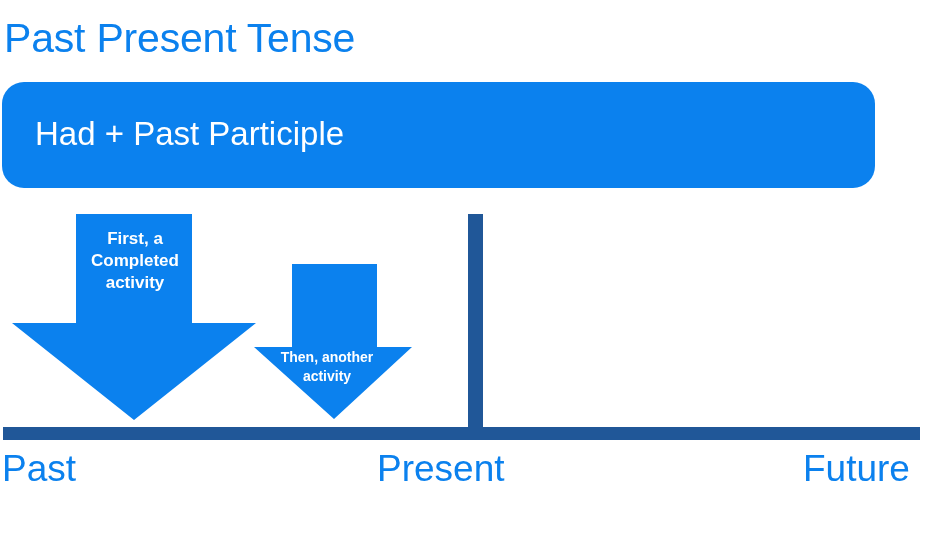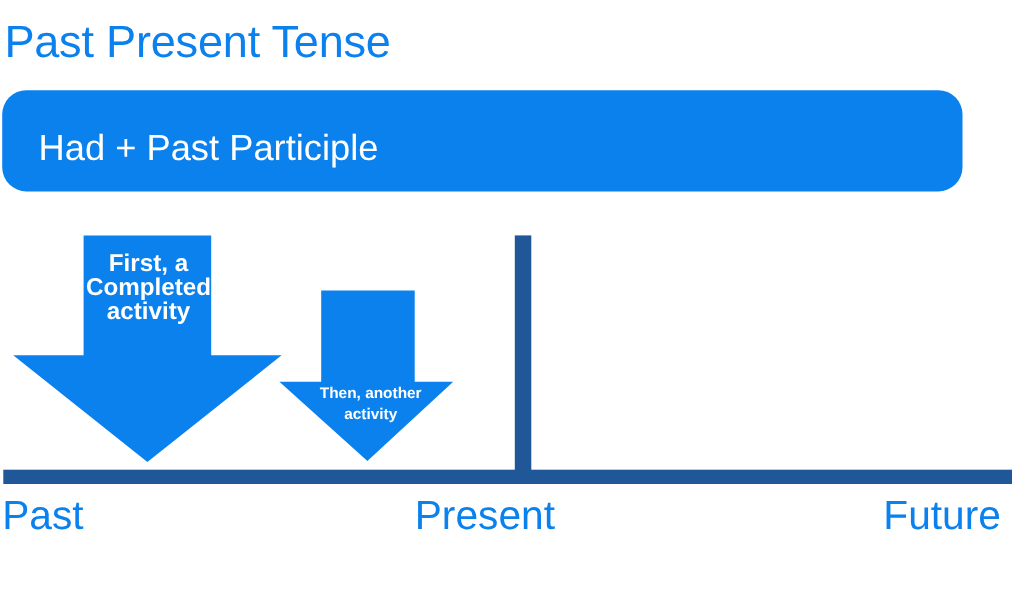--- a/index.html
+++ b/index.html
@@ -30,21 +30,21 @@
     letter-spacing: -0.2px;
     white-space: nowrap;
   }
 
   
   #banner {
     position: absolute;
     left: 2px;
     top: 82px;
     width: 873px;
-    height: 92px;
+    height: 106px;
     background: #0B81EE;
     border-radius: 22px;
     box-sizing: border-box;
     text-align: center;
   }
   #banner-label {
     position: absolute;
     left: 33px;
     top: 30px;
     font-size: 33px;
@@ -84,25 +84,25 @@
     position: absolute;
     color: #ffffff;
     font-weight: bold;
     text-align: center;
     white-space: pre-line;
   }
   #arrow1-text {
     left: 72px;
     top: 228px;
     width: 126px;
-    font-size: 22px;
+    font-size: 17px;
     line-height: 22px;
   }
   #arrow2-text {
-    left: 262px;
+    left: 252px;
     top: 348px;
     width: 150px;
     font-size: 14px;
     line-height: 19px;
   }
 
   
   .axis-label {
     position: absolute;
     color: #0B81EE;

